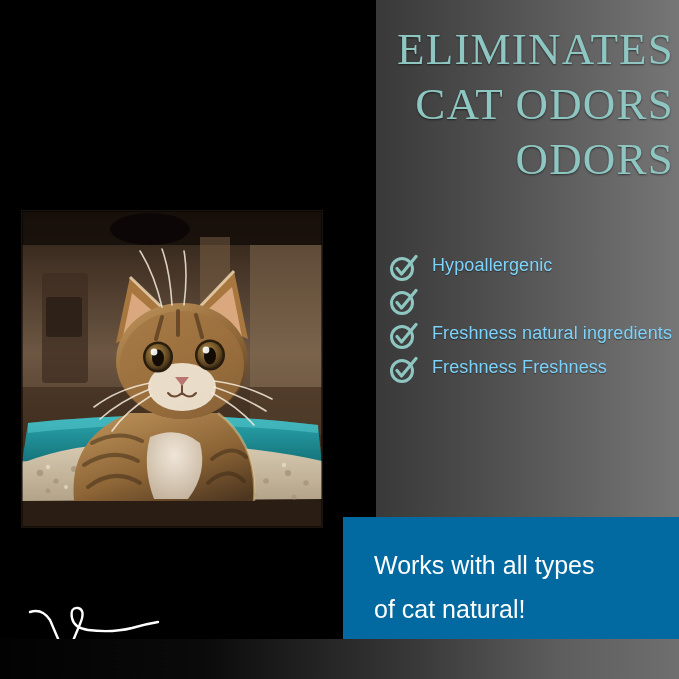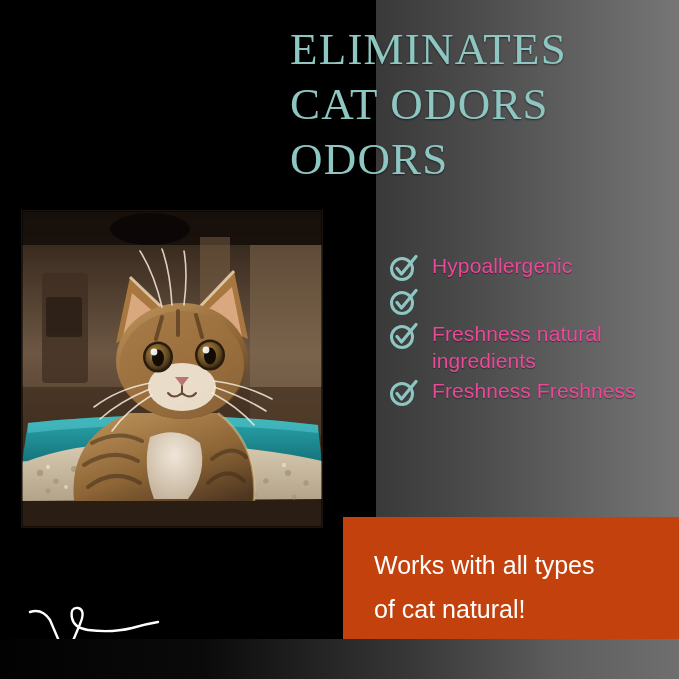--- a/index.html
+++ b/index.html
@@ -35,20 +35,21 @@
     width: 679px; height: 40px;
     background: linear-gradient(to right, #020202 0%, #0a0a0a 30%, #3a3a3a 62%, #5d5d5d 82%, #6f6f6f 100%);
   }
 
   
   .headline {
     position: absolute;
     left: 290px;
     top: 22px;
     width: 384px;
+    text-align: right;
     font-family: "Liberation Serif", serif;
     color: #8ec6c2;
     font-size: 45px;
     line-height: 55px;
     letter-spacing: 1.2px;
     text-shadow: 0 1px 2px rgba(0,0,0,0.55);
   }
   .headline .hl-line { display: block; white-space: nowrap; }
 
   
@@ -78,36 +79,36 @@
   }
   .feature-icon {
     flex: 0 0 auto;
     width: 30px;
     height: 30px;
     margin-right: 14px;
     margin-top: 1px;
   }
   .feature-icon svg { display: block; width: 30px; height: 30px; }
   .feature-label {
-    color: #ec4899;
-    font-size: 21px;
+    color: #7dd3fc;
+    font-size: 18px;
     line-height: 27px;
     letter-spacing: 0.1px;
     text-shadow: 0 1px 1px rgba(0,0,0,0.4);
     max-width: 244px;
   }
 
   
   .works-panel {
     position: absolute;
     left: 343px;
     top: 517px;
     width: 336px;
     height: 129px;
-    background: #c2410c;
+    background: #0369a1;
   }
   .works-text {
     position: absolute;
     left: 31px;
     top: 26px;
     width: 285px;
     color: #ffffff;
     font-size: 25px;
     line-height: 44px;
   }

